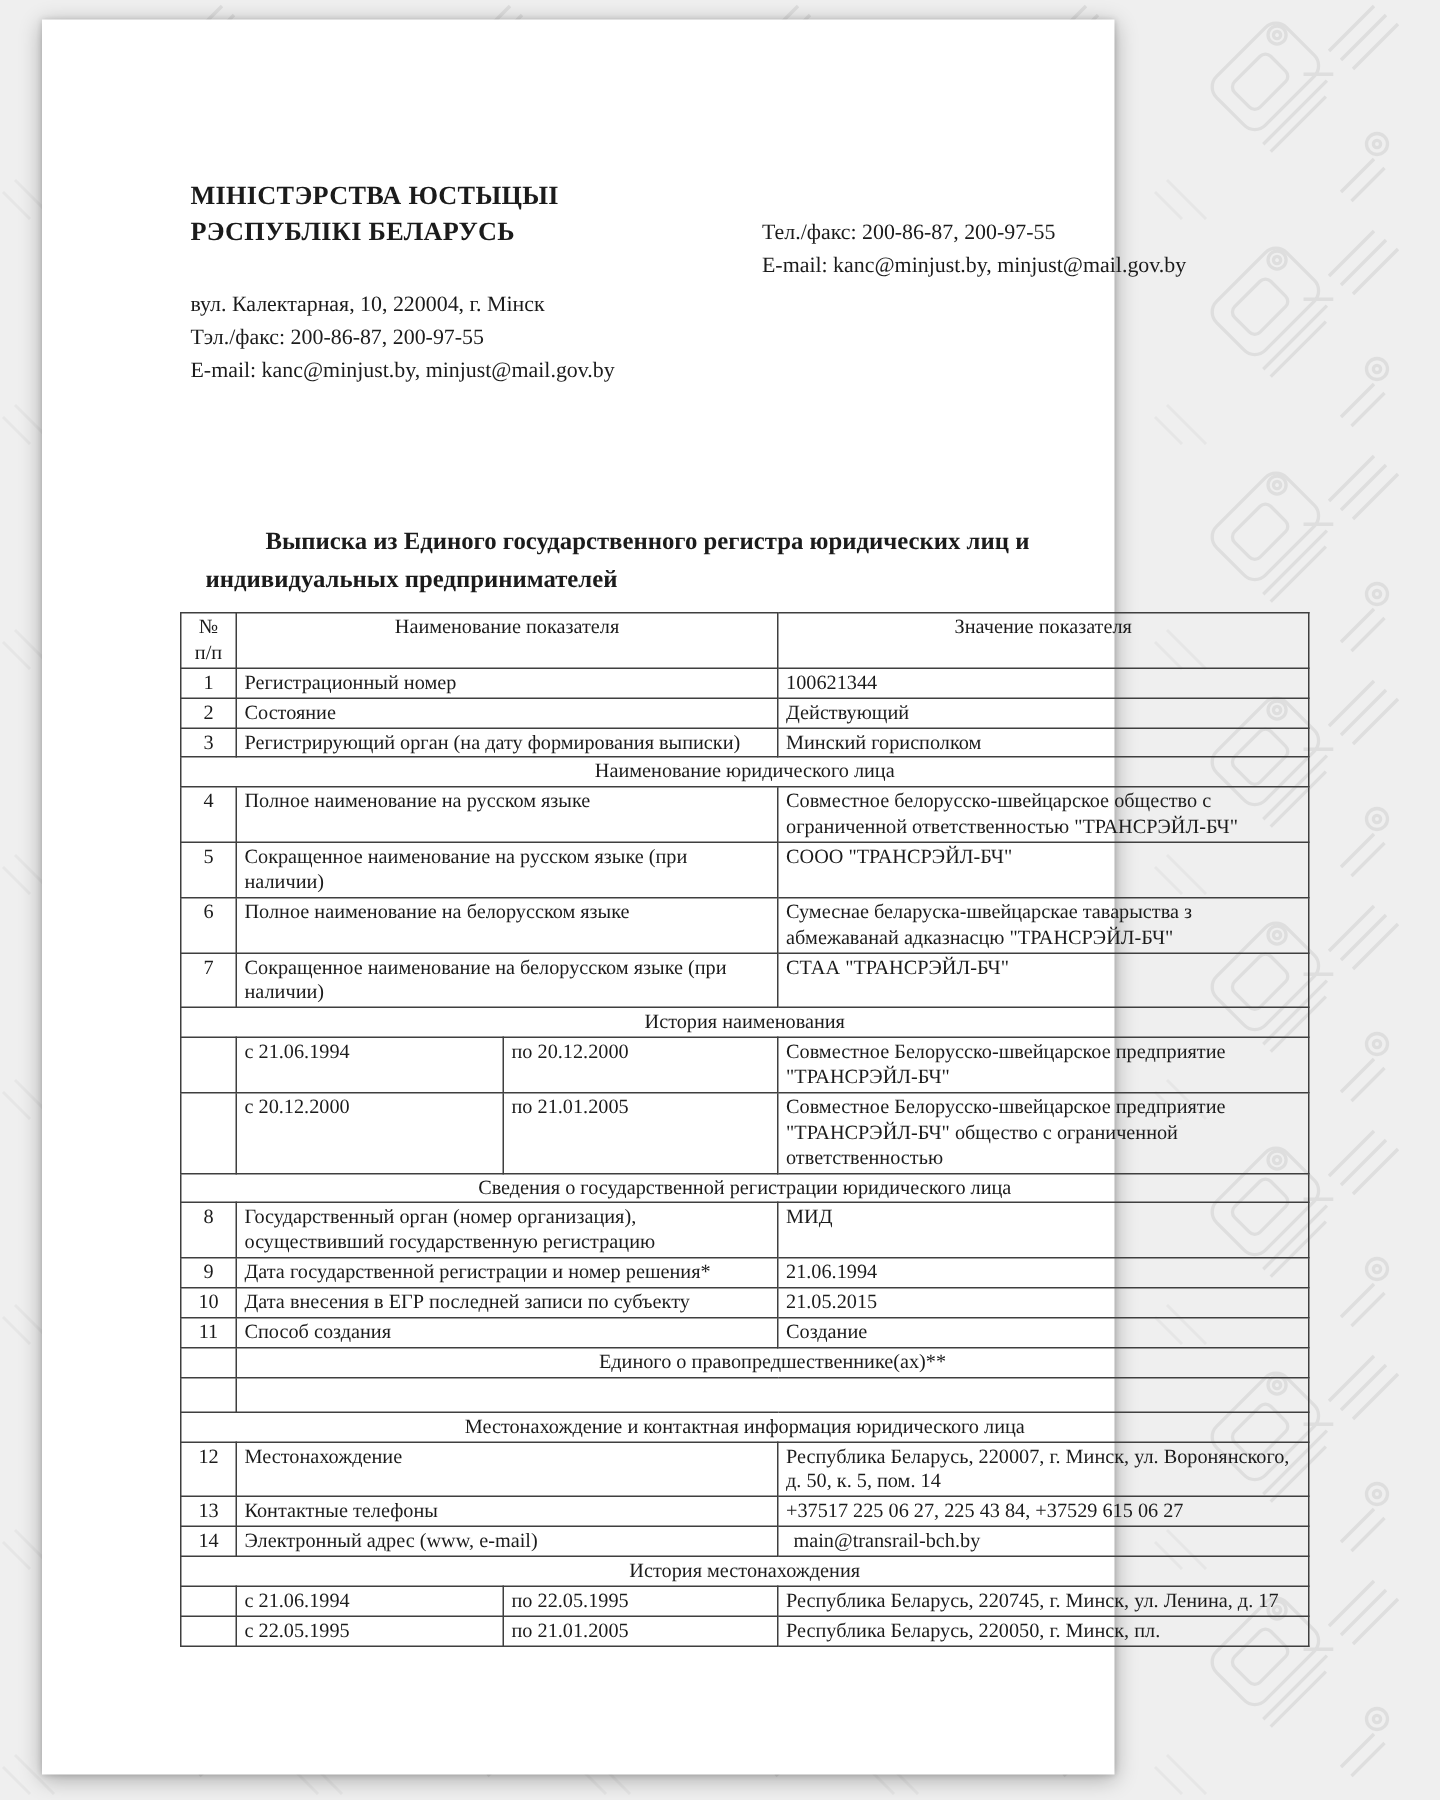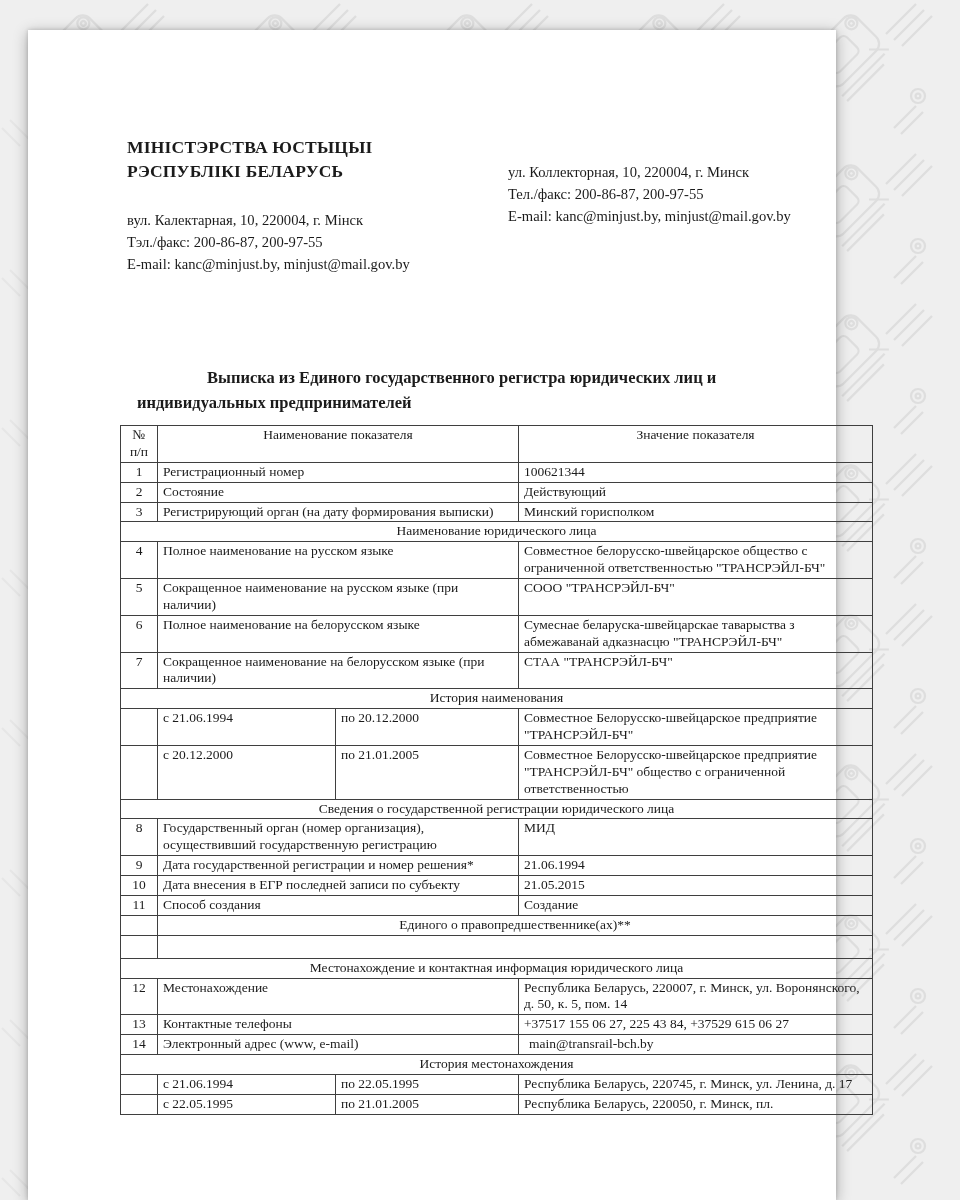--- a/index.html
+++ b/index.html
@@ -4,32 +4,32 @@
 <style>
   html,body{margin:0;padding:0;}
   body{
     width:960px;height:1200px;position:relative;overflow:hidden;
     background:#ededed;
     font-family:"Liberation Serif","DejaVu Serif",serif;
     color:#1b1b1b;
   }
   .bg-svg{position:absolute;left:0;top:0;z-index:0;}
   .sheet{
-    position:absolute;left:28px;top:30px;width:808px;height:1170px;
+    position:absolute;left:28px;top:13px;width:715px;height:1170px;
     background:#ffffff;z-index:1;
     box-shadow:0 3px 14px rgba(0,0,0,0.30), 0 0 4px rgba(0,0,0,0.18);
     font-family:Liberation Serif, serif;
   }
   .lh-left{position:absolute;left:99px;top:106px;width:365px;}
   .lh-right{position:absolute;left:480px;top:106px;width:390px;}
   .lh-org{font-weight:bold;font-size:17.5px;line-height:1.37;letter-spacing:0.2px;}
   .lh-addr{margin-top:26px;font-size:14.6px;line-height:1.5;}
   .doc-title{position:absolute;left:109px;top:336px;width:712px;
     font-weight:bold;font-size:16.5px;line-height:1.5;}
-  .doc-title .t1{margin-left:70px;}
+  .doc-title .t1{margin-left:40px;}
   .reg-table{
     position:absolute;left:92px;top:395px;width:752px;
     border-collapse:collapse;table-layout:fixed;
     font-size:13.5px;line-height:1.25;
   }
   .reg-table td,.reg-table th{
     border:1px solid #3f3f3f;vertical-align:top;
     padding:1px 5px;font-weight:normal;text-align:left;
     overflow:hidden;
   }
@@ -80,21 +80,20 @@
     </div>
     <div class="lh-addr">
       <div>вул. Калектарная, 10, 220004, г. Мінск</div>
       <div>Тэл./факс: 200-86-87, 200-97-55</div>
       <div>E-mail: kanc@minjust.by, minjust@mail.gov.by</div>
     </div>
   </div>
 
   <div class="lh-right">
     <div class="lh-addr">
-      <div>ул. Коллекторная, 10, 220004, г. Минск</div>
       <div>Тел./факс: 200-86-87, 200-97-55</div>
       <div>E-mail: kanc@minjust.by, minjust@mail.gov.by</div>
     </div>
   </div>
 
   <div class="doc-title">
     <div class="t1">Выписка из Единого государственного регистра юридических лиц и</div>
     <div class="t2">индивидуальных предпринимателей</div>
   </div>
 
@@ -209,21 +208,21 @@
       </tr>
 
       <tr>
         <td class="num">12</td>
         <td colspan="2">Местонахождение</td>
         <td>Республика Беларусь, 220007, г. Минск, ул. Воронянского, д. 50, к. 5, пом. 14</td>
       </tr>
       <tr>
         <td class="num">13</td>
         <td colspan="2">Контактные телефоны</td>
-        <td>+37517 155 06 27, 225 43 84, +37529 615 06 27</td>
+        <td>+37517 225 06 27, 225 43 84, +37529 615 06 27</td>
       </tr>
       <tr>
         <td class="num">14</td>
         <td colspan="2">Электронный адрес (www, e-mail)</td>
         <td class="indent">main@transrail-bch.by</td>
       </tr>
 
       <tr>
         <td colspan="4" class="sec-p">История местонахождения</td>
       </tr>

